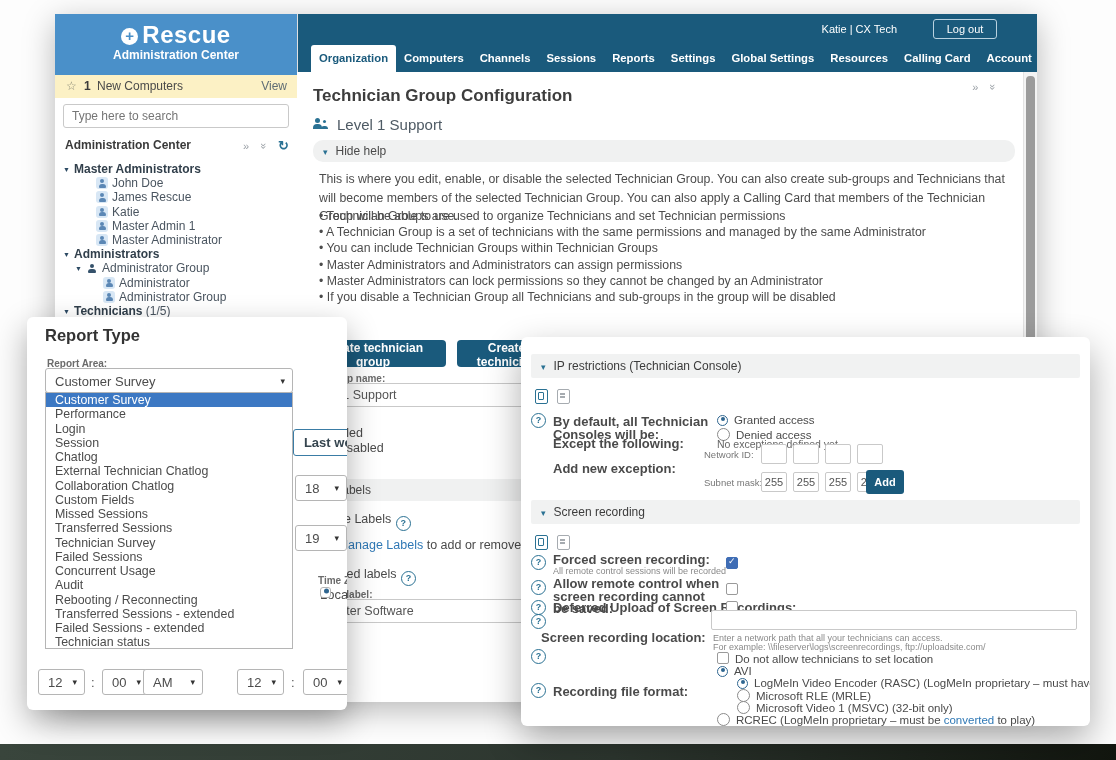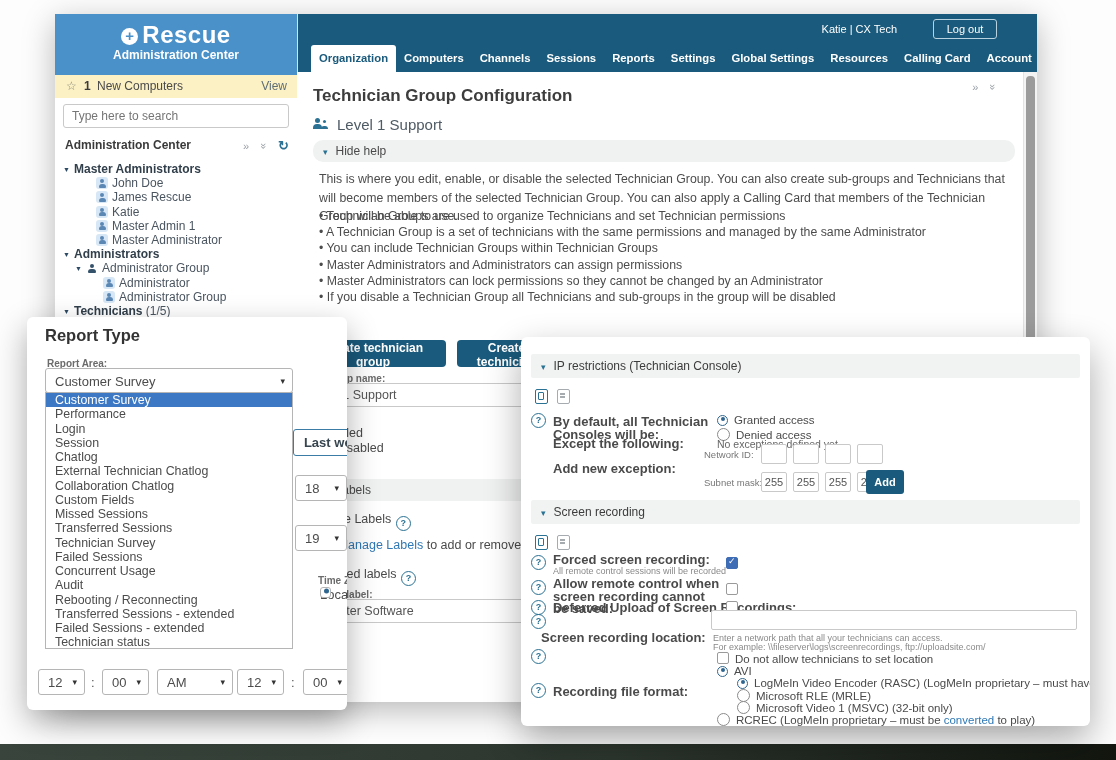--- a/index.html
+++ b/index.html
@@ -291,21 +291,21 @@
       </div>
     <div class="tz-lbl lbl-sm">Time Zone:</div>
     <div class="tz-radio"><span class="radio sel"></span><span>Local</span></div>
     <div class="sel" style="left:11px;top:352px;width:47px;height:26px;">
         <span class="v">12</span>
       </div>
     <span class="colon" style="left:64px;">:</span>
     <div class="sel" style="left:75px;top:352px;width:47px;height:26px;">
         <span class="v">00</span>
       </div>
-    <div class="sel" style="left:130px;top:352px;width:76px;height:26px;">
+    <div class="sel" style="left:116px;top:352px;width:60px;height:26px;">
         <span class="v">AM</span>
       </div>
     <div class="sel" style="left:210px;top:352px;width:47px;height:26px;">
         <span class="v">12</span>
       </div>
     <span class="colon" style="left:264px;">:</span>
     <div class="sel" style="left:276px;top:352px;width:47px;height:26px;">
         <span class="v">00</span>
       </div>
   </div>

